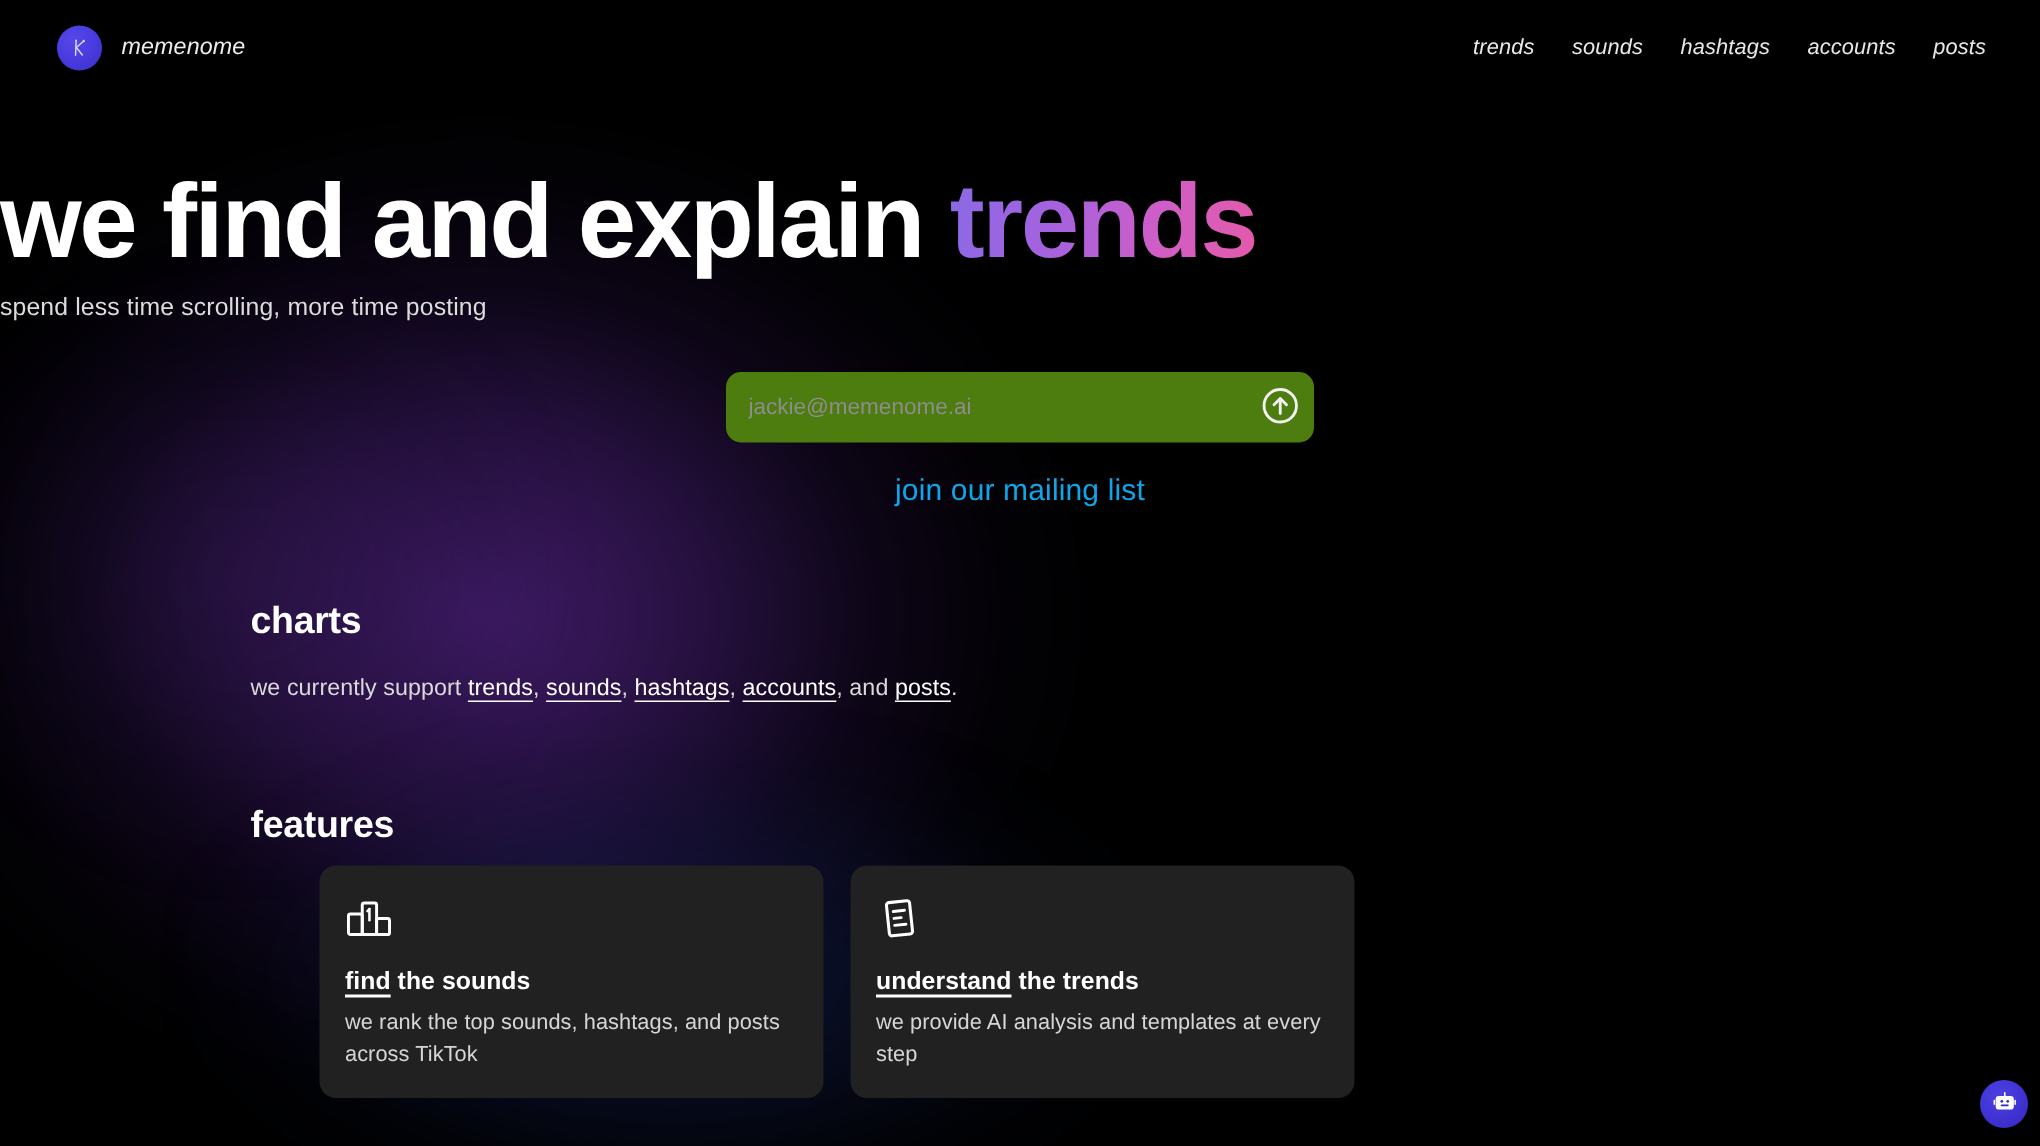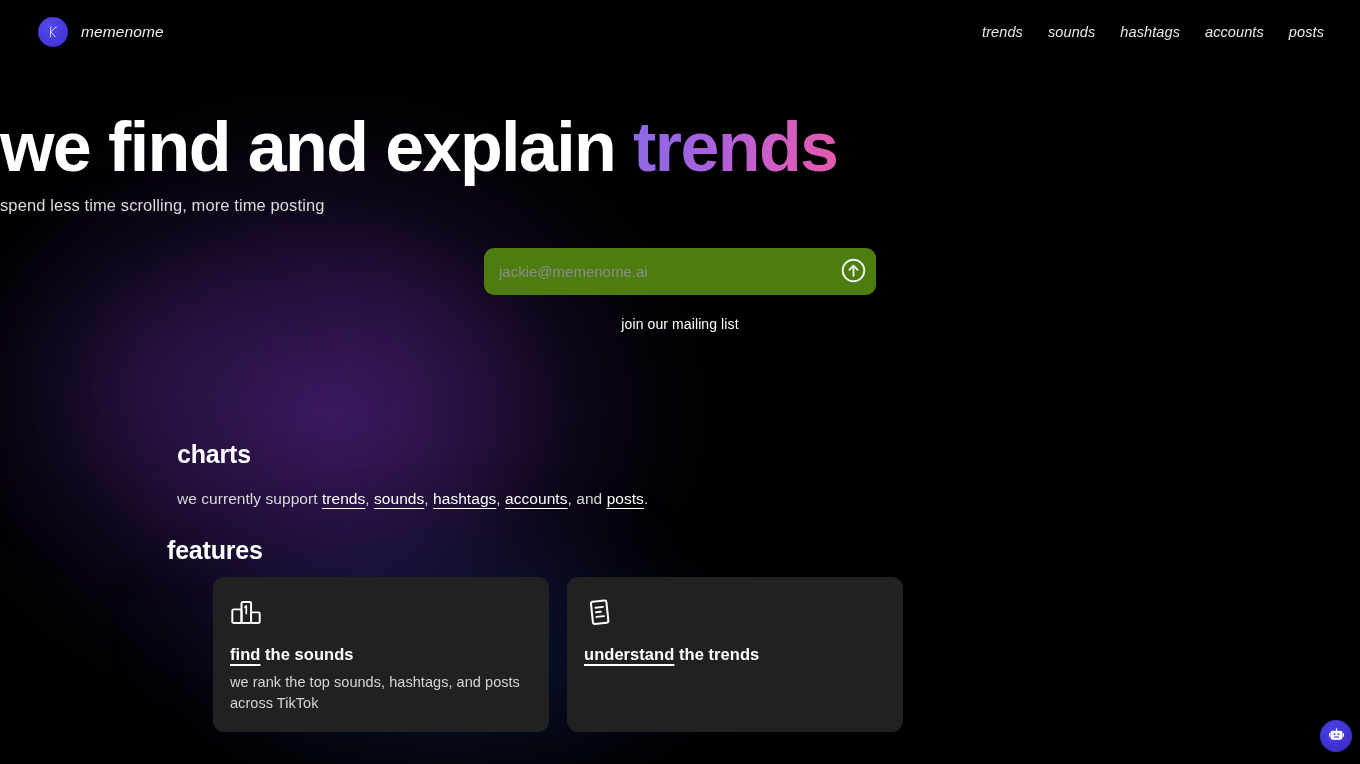--- a/index.html
+++ b/index.html
@@ -152,27 +152,27 @@
     width: 28px; height: 28px;
     border-radius: 50%;
     background: transparent;
     border: none;
     padding: 0;
     cursor: pointer;
     display: flex; align-items: center; justify-content: center;
   }
   .mailing-note {
     margin-top: 21px;
-    font-size: 14px;
-    color: #ffffff;
+    font-size: 20px;
+    color: #0ea5e9;
     letter-spacing: 0.1px;
   }
 
   
-  .section-charts { position: absolute; top: 400px; left: 177px; margin-top: 40px; }
+  .section-charts { position: absolute; top: 400px; left: 167px; }
   .section-title {
     font-size: 25px;
     font-weight: 700;
     color: #ffffff;
     letter-spacing: -0.2px;
   }
   .charts-desc {
     margin-top: 21px;
     font-size: 15.5px;
     color: #d9d9d9;
@@ -319,20 +319,21 @@
           <svg width="31" height="31" viewBox="0 0 32 32" fill="none" stroke="#ffffff" stroke-width="2.1" stroke-linecap="round" stroke-linejoin="round">
             <g transform="rotate(-6 16 16)">
               <rect x="8.2" y="4.2" width="16" height="23" rx="1.8"></rect>
               <path d="M12.4 10.6 H20.2" stroke-width="2"></path>
               <path d="M12.4 15.4 H17.4" stroke-width="2"></path>
               <path d="M12.4 20.2 H20.2" stroke-width="2"></path>
             </g>
           </svg>
         </div>
         <div class="card-title"><span class="u">understand</span><span> the trends</span></div>
+        <div class="card-body">we provide AI analysis and templates at every step</div>
       </div>
 
 
     </div>
 
     <button class="chat-fab">
       <span>
         <svg width="17" height="17" viewBox="0 0 24 24" fill="none" stroke="#ffffff" stroke-width="1.5" stroke-linecap="round" stroke-linejoin="round">
           <rect x="4.2" y="7.4" width="15.6" height="11.2" rx="2.2" fill="#ffffff" stroke="#ffffff"></rect>
           <path d="M12 3.6 V7.2" stroke="#ffffff" stroke-width="1.5"></path>

